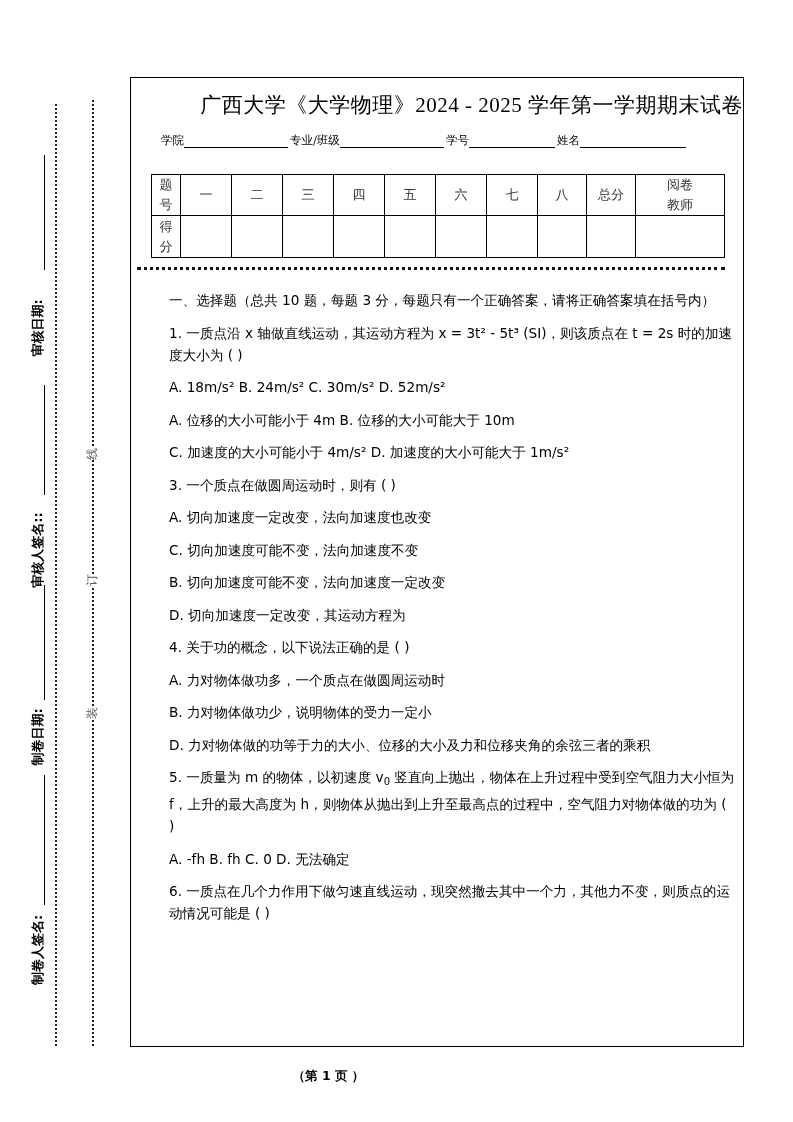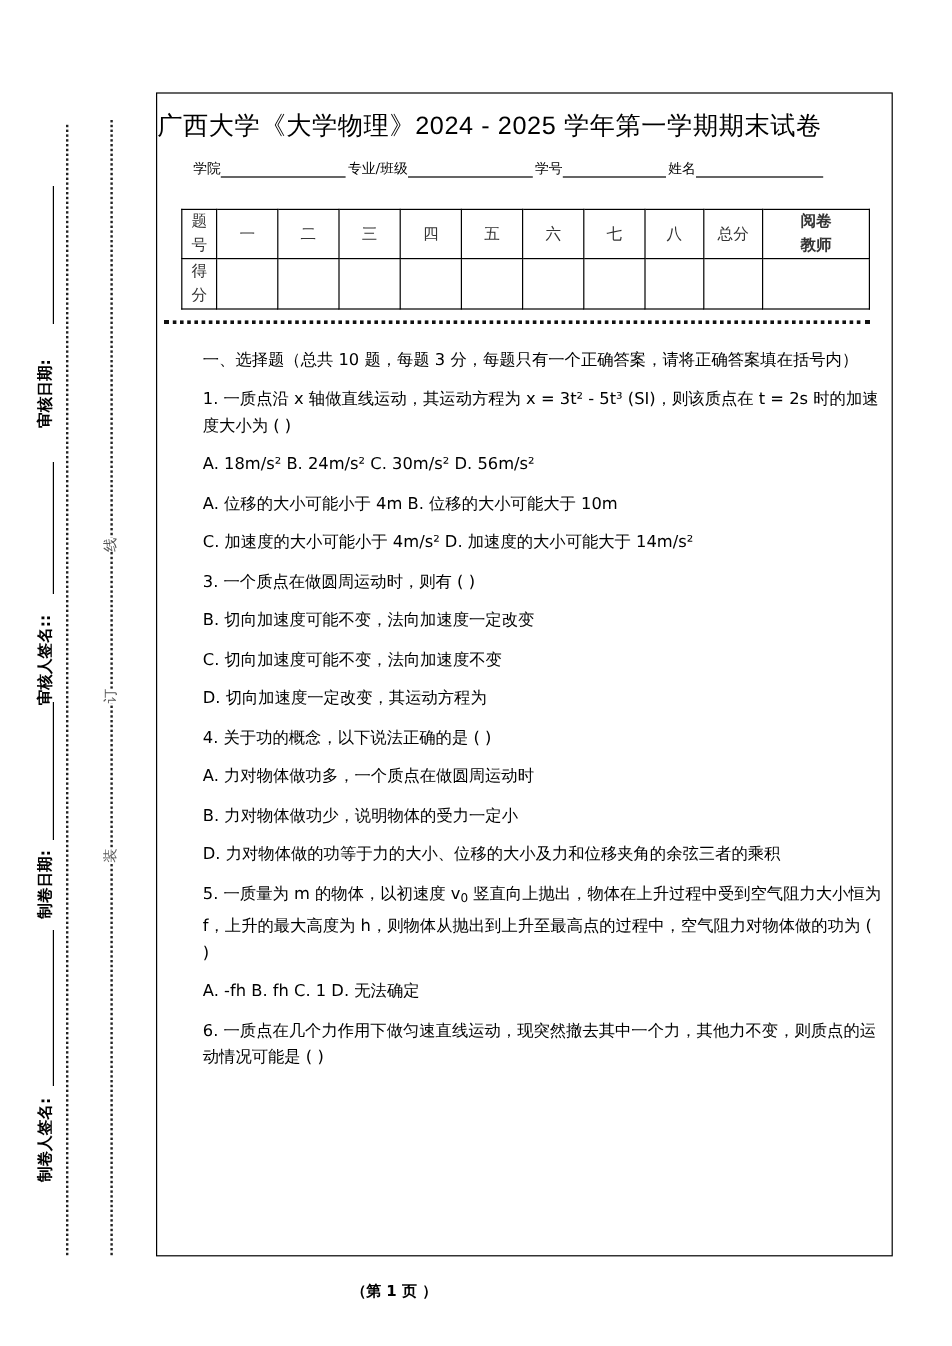--- a/index.html
+++ b/index.html
@@ -11,22 +11,22 @@
       white-space:nowrap; font-family:"DejaVu Sans", sans-serif; font-weight:bold; font-size:13px; }
     .sig-line { position:absolute; left:44px; width:1.2px; background:#000; }
     .dot-line { position:absolute; width:0; border-left:2.5px dotted #222; }
     .bind-char { position:absolute; left:86px; font-size:12px; color:#555; background:#fff;
       transform:rotate(-90deg); line-height:14px; padding:1px 0; }
 
     
     .frame { position:absolute; left:130px; top:77px; width:614px; height:970px;
       border:1.5px solid #000; box-sizing:border-box; }
 
-    .title { position:absolute; top:13px; left:0; right:0; text-align:left;
-      font-size:21px; letter-spacing:0.5px; font-family:Liberation Sans, sans-serif; }
+    .title { position:absolute; top:13px; left:0; right:0; text-align:right;
+      font-size:21px; letter-spacing:0.5px; font-family:Liberation Serif, serif; }
     .info-row { position:absolute; top:55px; left:30px; right:28px; display:flex; align-items:flex-start;
       font-size:11.5px; }
     .info-row .lbl { white-space:nowrap; }
     .info-row .blank { border-bottom:1px solid #000; height:14px; margin-right:2px; }
 
     .score-table { position:absolute; top:96px; left:20px; width:574px; border-collapse:collapse;
       font-size:13px; }
     .score-table td { border:1.2px solid #000; text-align:center; vertical-align:middle; padding:0; color:#333; }
     .score-table tr.r1 td { height:40px; }
     .score-table tr.r2 td { height:41px; }
@@ -86,21 +86,21 @@
       </td>
       <td style="width:50px;">一</td>
       <td style="width:50px;">二</td>
       <td style="width:50px;">三</td>
       <td style="width:50px;">四</td>
       <td style="width:50px;">五</td>
       <td style="width:50px;">六</td>
       <td style="width:50px;">七</td>
       <td style="width:48px;">八</td>
       <td style="width:48px;font-family:Liberation Mono, monospace;">总分</td>
-      <td style="line-height:20px;font-weight:bold;">
+      <td style="line-height:20px;">
         <div>阅卷</div>
         <div>教师</div>
       </td>
     </tr>
     <tr class="r2">
       <td class="narrow">
         <div>得</div>
         <div>分</div>
       </td>
       <td></td>
@@ -116,35 +116,36 @@
     </tr>
   </tbody>
     </table>
 
   <div class="dotted-sep"></div>
 
   <div class="content">
     <p>一、选择题（总共 10 题，每题 3 分，每题只有一个正确答案，请将正确答案填在括号内）</p>
 
     <p class="q">1. 一质点沿 x 轴做直线运动，其运动方程为 x = 3t² - 5t³ (SI)，则该质点在 t = 2s 时的加速度大小为 (   )</p>
-    <p>A. 18m/s²  B. 24m/s²  C. 30m/s²  D. 56m/s²</p>
+    <p>A. 18m/s²  B. 24m/s²  C. 30m/s²  D. 52m/s²</p>
 
     <p>A. 位移的大小可能小于 4m  B. 位移的大小可能大于 10m</p>
-    <p>C. 加速度的大小可能小于 4m/s²  D. 加速度的大小可能大于 14m/s²</p>
+    <p>C. 加速度的大小可能小于 4m/s²  D. 加速度的大小可能大于 1m/s²</p>
 
     <p class="q">3. 一个质点在做圆周运动时，则有 (   )</p>
+    <p>A. 切向加速度一定改变，法向加速度也改变</p>
+    <p>C. 切向加速度可能不变，法向加速度不变</p>
     <p>B. 切向加速度可能不变，法向加速度一定改变</p>
-    <p>C. 切向加速度可能不变，法向加速度不变</p>
     <p>D. 切向加速度一定改变，其运动方程为</p>
 
     <p class="q">4. 关于功的概念，以下说法正确的是 (   )</p>
     <p>A. 力对物体做功多，一个质点在做圆周运动时</p>
     <p>B. 力对物体做功少，说明物体的受力一定小</p>
     <p>D. 力对物体做的功等于力的大小、位移的大小及力和位移夹角的余弦三者的乘积</p>
 
     <p class="q"><span>5. 一质量为 m 的物体，以初速度 v</span><span class="sub">0</span><span> 竖直向上抛出，物体在上升过程中受到空气阻力大小恒为 f，上升的最大高度为 h，则物体从抛出到上升至最高点的过程中，空气阻力对物体做的功为 (   )</span></p>
-    <p>A. -fh  B. fh  C. 1  D. 无法确定</p>
+    <p>A. -fh  B. fh  C. 0  D. 无法确定</p>
 
     <p class="q">6. 一质点在几个力作用下做匀速直线运动，现突然撤去其中一个力，其他力不变，则质点的运动情况可能是 (   )</p>
   </div>
 </div>
 
 <div class="footer">（第 1 页 ）</div>
 
 </body></html>

